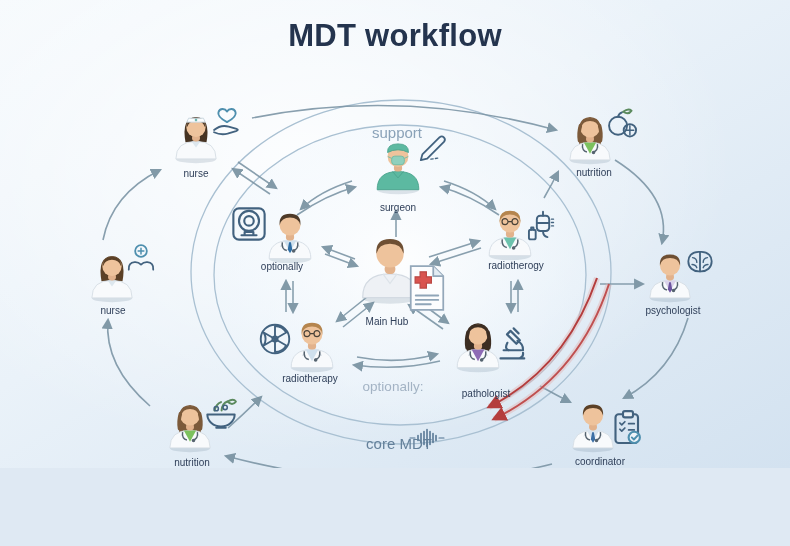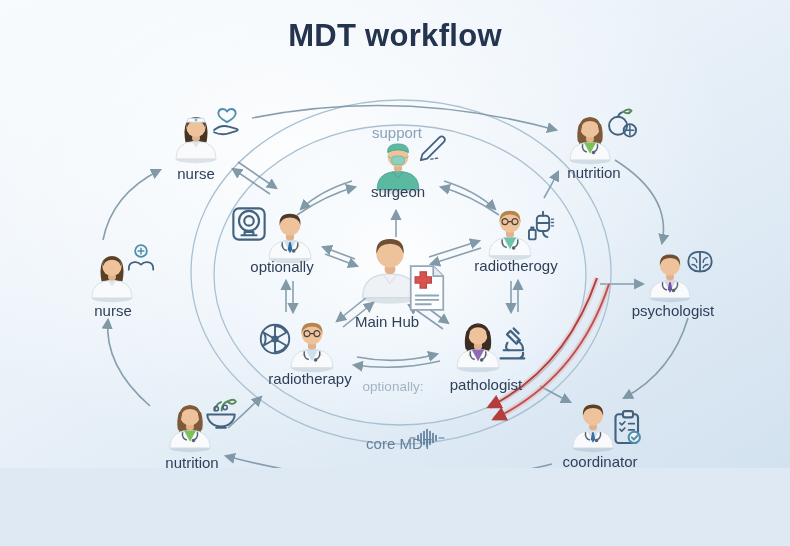--- a/index.html
+++ b/index.html
@@ -12,21 +12,21 @@
   }
   .pos{position:absolute;}
   .ctext{transform:translate(-50%,-50%);white-space:nowrap;}
   #title{left:395px;top:36px;font-size:31px;font-weight:700;color:#24344e;letter-spacing:.3px;}
   #subtitle{left:395px;top:64px;font-size:17px;color:#7b90a8;}
   #footer-tagline{left:393px;top:527px;font-size:21px;color:#2c415c;}
   .ring-label{color:#8aa2b8;font-size:15px;}
   #support-label{left:397px;top:105px;margin-top:27px;}
   #optionally-label{left:393px;top:386px;font-size:13.5px;color:#a3b3c4;}
   #coremdt-label{left:399px;top:411px;color:#64809a;margin-top:32px;}
-  .role-label{font-size:15px;color:#30405a;transform:translate(-50%,-50%);white-space:nowrap;}
+  .role-label{font-size:10px;color:#30405a;transform:translate(-50%,-50%);white-space:nowrap;}
   svg.layer{left:0;top:0;pointer-events:none;}
   .node{position:absolute;left:0;top:0;}
   #sparkle{left:757px;top:513px;}
 </style>
 </head>
 <body>
 
 <div id="stage">
 
   <svg width="0" height="0" style="position:absolute" aria-hidden="true">
@@ -286,21 +286,21 @@
   </svg>
 
   <div id="nodes">
       <div class="node">
         <svg class="pos" style="left:369px;top:138px;width:58px;height:58px;--accent:#5cb9a1;">
           <use href="#av-surgeon"></use>
         </svg>
         <svg class="pos" style="left:416px;top:131px;width:34px;height:34px;">
           <use href="#ic-scalpel"></use>
         </svg>
-        <div class="pos role-label" style="left:398px;top:191px;">surgeon</div>
+        <div class="pos role-label" style="left:398px;top:207px;">surgeon</div>
       </div>
       <div class="node">
         <svg class="pos" style="left:261px;top:207px;width:58px;height:58px;--accent:#cfe0ed;--tie:#2e6da4;--hair:#4e3a28;">
           <use href="#av-doc-m"></use>
         </svg>
         <svg class="pos" style="left:229px;top:204px;width:40px;height:40px;">
           <use href="#ic-ct-scanner"></use>
         </svg>
         <div class="pos role-label" style="left:282px;top:266px;">optionally</div>
       </div>
@@ -322,21 +322,21 @@
         </svg>
         <div class="pos role-label" style="left:310px;top:378px;">radiotherapy</div>
       </div>
       <div class="node">
         <svg class="pos" style="left:449px;top:316px;width:58px;height:58px;--accent:#8e6bb5;--hair:#3c2d22;">
           <use href="#av-doc-f"></use>
         </svg>
         <svg class="pos" style="left:493px;top:324px;width:40px;height:40px;">
           <use href="#ic-microscope"></use>
         </svg>
-        <div class="pos role-label" style="left:486px;top:384px;text-align:right;">pathologist</div>
+        <div class="pos role-label" style="left:486px;top:393px;text-align:right;">pathologist</div>
       </div>
       <div class="node">
         <svg class="pos" style="left:352px;top:230px;width:76px;height:76px;--accent:#eef1f5;--hair:#6e4f33;">
           <use href="#av-patient"></use>
         </svg>
         <svg class="pos" style="left:402px;top:263px;width:50px;height:50px;">
           <use href="#ic-medical-document"></use>
         </svg>
         <div class="pos role-label" style="left:387px;top:321px;">Main Hub</div>
       </div>

